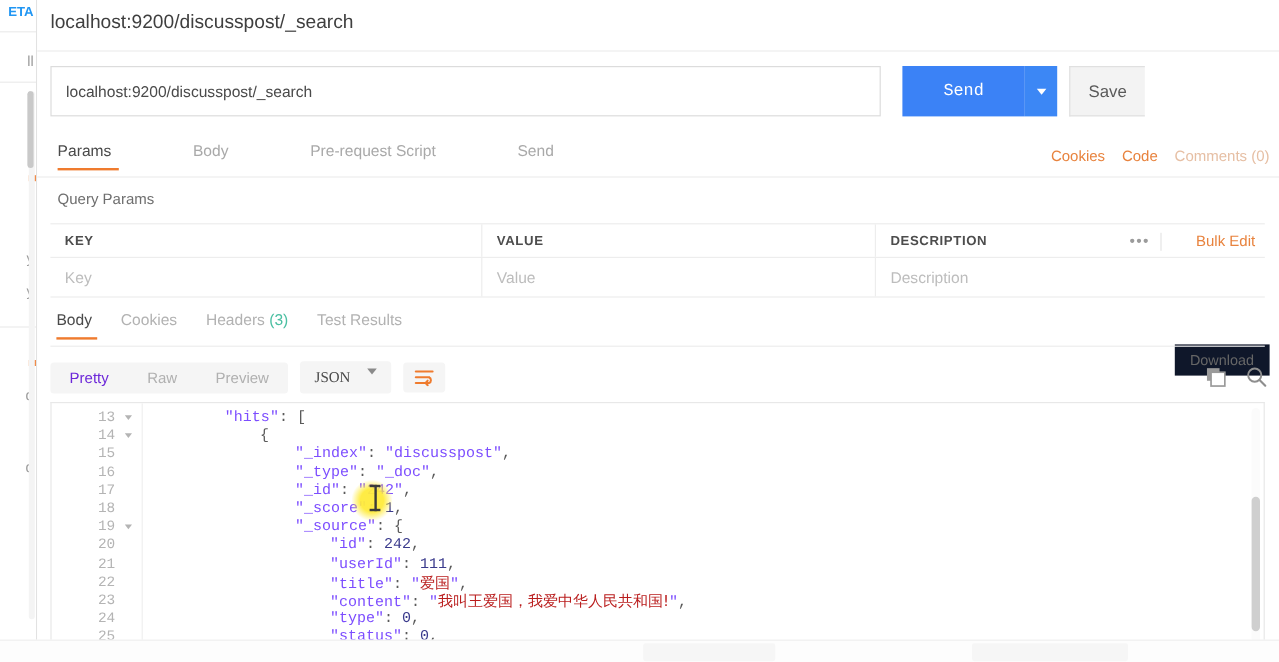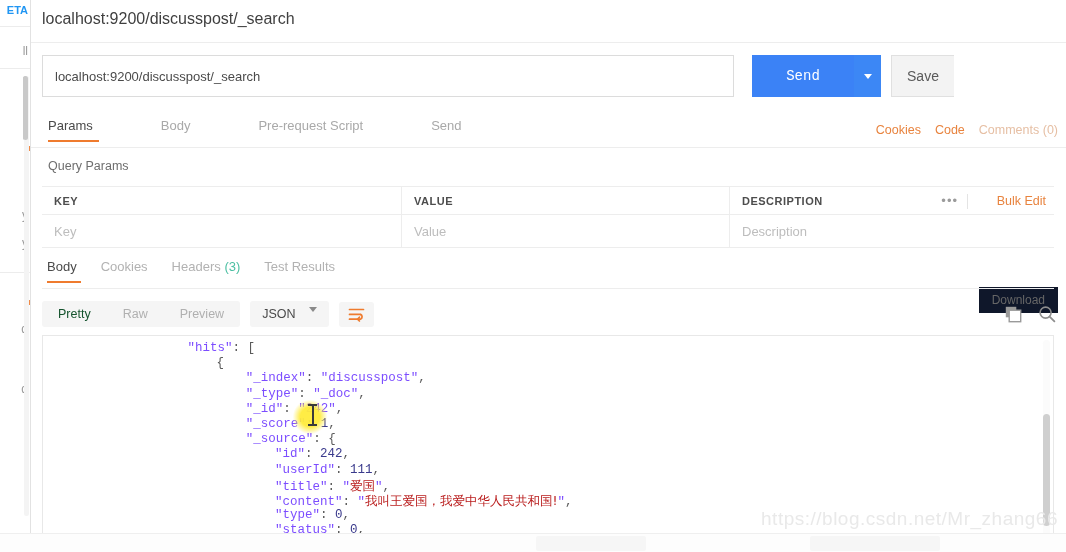--- a/index.html
+++ b/index.html
@@ -292,29 +292,30 @@
   #fmt-group {
     display: flex;
     background: #f5f5f5;
     border-radius: 3px;
     overflow: hidden;
   }
   .fmt {
     padding: 6px 16px;
     font-size: 12.5px; color: #b0b0b0; cursor: pointer;
   }
-  .fmt.active { color: #14532d; }
+  .fmt.active { color: #6d28d9; }
   #lang-sel {
     margin-left: 10px;
     background: #f5f5f5;
     border-radius: 3px;
     padding: 6px 12px;
     display: flex; align-items: flex-start; gap: 14px;
     font-size: 12.5px; color: #4a4a4a;
     cursor: pointer;
+    font-family: Liberation Serif, serif;
   }
   #wrap-btn {
     margin-left: 10px;
     background: #f5f5f5;
     border-radius: 3px;
     padding: 5px 9px;
     cursor: pointer;
     display: flex; align-items: center;
   }
   #copy-search {
@@ -568,29 +569,46 @@
       <rect x="0.8" y="0.8" width="10.5" height="10.5" fill="#9a9a9a"></rect>
       <rect x="4.2" y="4.2" width="11.5" height="11.5" fill="#ffffff" stroke="#9a9a9a" stroke-width="1.4"></rect>
     </svg>
     <svg width="18" height="18" viewBox="0 0 18 18">
       <circle cx="7.6" cy="7.6" r="5.5" fill="none" stroke="#8e8e8e" stroke-width="1.6"></circle>
       <line x1="11.6" y1="11.6" x2="16.4" y2="16.4" stroke="#8e8e8e" stroke-width="1.8" stroke-linecap="round"></line>
     </svg>
   </div>
 
   <div id="code-pane">
+    <div id="gutter">
+        <div class="ln" style="top: 5px;">13</div>
+        <div class="fold" style="top: 10px;"></div>
+        <div class="ln" style="top: 20.2px;">14</div>
+        <div class="fold" style="top: 25.2px;"></div>
+        <div class="ln" style="top: 35.4px;">15</div>
+        <div class="ln" style="top: 50.6px;">16</div>
+        <div class="ln" style="top: 65.8px;">17</div>
+        <div class="ln" style="top: 81px;">18</div>
+        <div class="ln" style="top: 96.2px;">19</div>
+        <div class="fold" style="top: 101.2px;"></div>
+        <div class="ln" style="top: 111.4px;">20</div>
+        <div class="ln" style="top: 126.6px;">21</div>
+        <div class="ln" style="top: 141.8px;">22</div>
+        <div class="ln" style="top: 157px;">23</div>
+        <div class="ln" style="top: 172.2px;">24</div>
+        <div class="ln" style="top: 187.4px;">25</div>
+      </div>
     <div id="code-lines"><div class="cl" style="top: 5px; padding-left: 58.4px;"><span class="s">"hits"</span><span class="p">: [</span></div><div class="cl" style="top: 20.2px; padding-left: 87.6px;"><span class="p">{</span></div><div class="cl" style="top: 35.4px; padding-left: 116.8px;"><span class="k">"_index"</span><span class="p">: </span><span class="s">"discusspost"</span><span class="p">,</span></div><div class="cl" style="top: 50.6px; padding-left: 116.8px;"><span class="k">"_type"</span><span class="p">: </span><span class="s">"_doc"</span><span class="p">,</span></div><div class="cl" style="top: 65.8px; padding-left: 116.8px;"><span class="k">"_id"</span><span class="p">: </span><span class="s">"242"</span><span class="p">,</span></div><div class="cl" style="top: 81px; padding-left: 116.8px;"><span class="k">"_score"</span><span class="p">: </span><span class="n">1</span><span class="p">,</span></div><div class="cl" style="top: 96.2px; padding-left: 116.8px;"><span class="k">"_source"</span><span class="p">: {</span></div><div class="cl" style="top: 111.4px; padding-left: 146px;"><span class="k">"id"</span><span class="p">: </span><span class="n">242</span><span class="p">,</span></div><div class="cl" style="top: 126.6px; padding-left: 146px;"><span class="k">"userId"</span><span class="p">: </span><span class="n">111</span><span class="p">,</span></div><div class="cl" style="top: 141.8px; padding-left: 146px;"><span class="k">"title"</span><span class="p">: </span><span class="s">"</span><span class="cjk">爱国</span><span class="s">"</span><span class="p">,</span></div><div class="cl" style="top: 157px; padding-left: 146px;"><span class="k">"content"</span><span class="p">: </span><span class="s">"</span><span class="cjk">我叫王爱国，我爱中华人民共和国!</span><span class="s">"</span><span class="p">,</span></div><div class="cl" style="top: 172.2px; padding-left: 146px;"><span class="k">"type"</span><span class="p">: </span><span class="n">0</span><span class="p">,</span></div><div class="cl" style="top: 187.4px; padding-left: 146px;"><span class="k">"status"</span><span class="p">: </span><span class="n">0</span><span class="p">,</span></div></div>
     <div id="code-scroll-track"></div>
     <div id="code-scroll-thumb"></div>
   </div>
 
   <div id="cursor-hl"></div>
   <div id="i-beam">
       <span></span>
     </div>
 
-  <div id="watermark">https://blog.csdn.net/Mr_zhang66</div>
 </div>
 
 <div id="bottom-bar">
   <div class="bchip" style="left:536px; width:110px;"></div>
   <div class="bchip" style="left:810px; width:130px;"></div>
 </div>
 
 </body></html>

